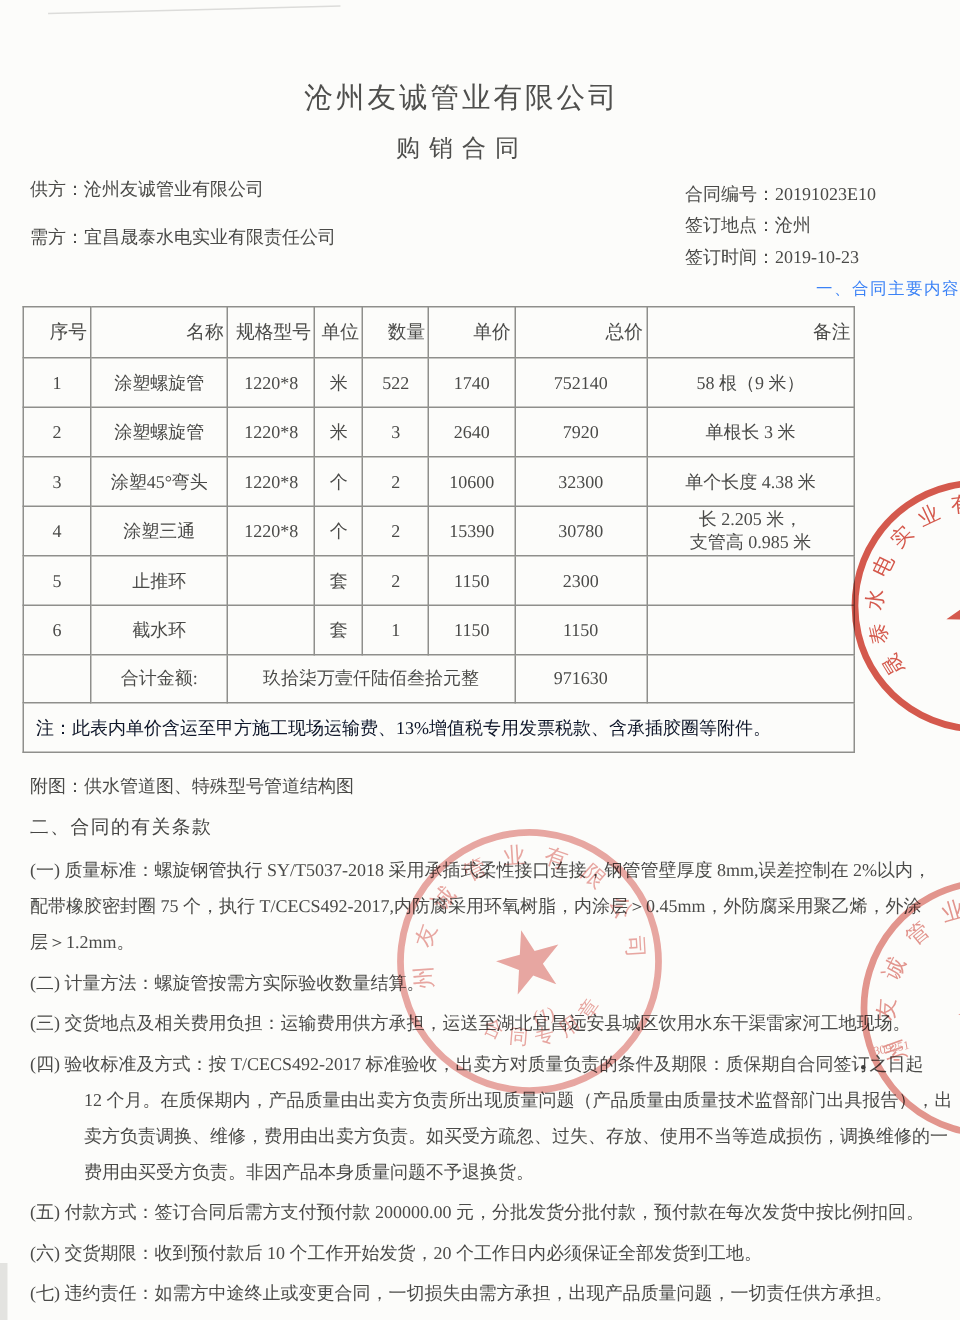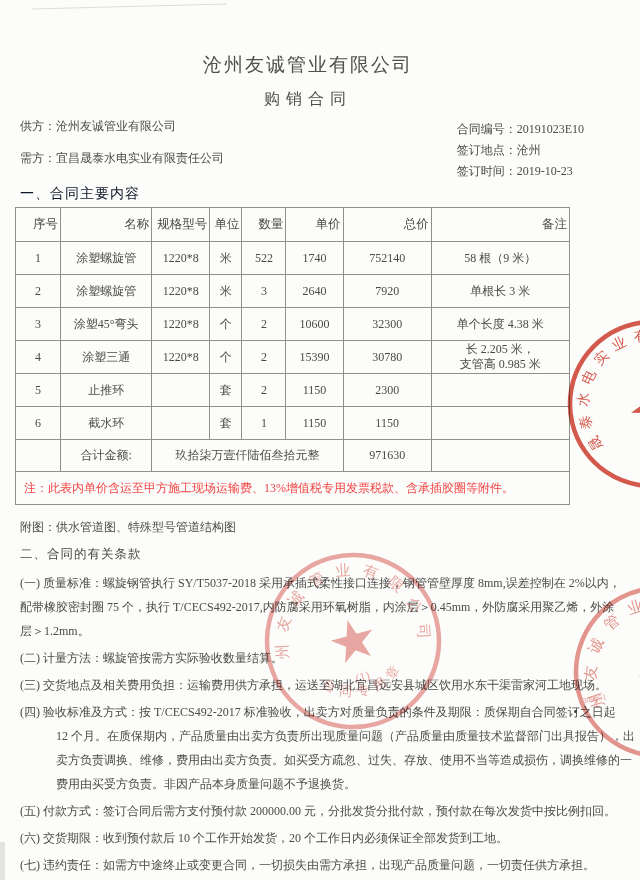--- a/index.html
+++ b/index.html
@@ -14,31 +14,31 @@
   .ink-dot{position:absolute;left:574px;top:710px;width:3px;height:3px;border-radius:50%;background:#3c3c3c;}
 
   .title-company{margin:52px 24px 0 0;text-align:center;font-size:19px;letter-spacing:2px;color:#4f4f4d;}
   .title-doc{margin:11px 24px 0 0;text-align:center;font-size:16px;letter-spacing:6px;color:#4f4f4d;}
 
   .header-info{display:flex;justify-content:space-between;margin:9px 56px 0 20px;font-size:12px;}
   .parties .prow{line-height:15px;}
   .parties .prow + .prow{margin-top:17px;}
   .signing .srow{line-height:21px;white-space:nowrap;}
 
-  .sec-heading{margin:3px 0 0 20px;font-size:14px;color:#0f172a;letter-spacing:1px;}
+  .sec-heading{margin:3px 0 0 20px;font-size:11px;color:#3b82f6;letter-spacing:1px;text-align:right;}
 
   table.items{border-collapse:collapse;margin:4px 0 0 15px;table-layout:fixed;width:555px;font-size:12px;color:#4a4a48;}
   table.items td,table.items th{border:1px solid #8f8f8c;text-align:center;padding:0 2px;font-weight:normal;overflow:hidden;}
   table.items th{height:33px;font-size:12.5px;text-align:right;}
   table.items td{height:32px;}
   td.remark{white-space:pre-line;line-height:15px;}
   tr.total-row td{height:31px;}
   .note-box{
     width:537px;margin-left:15px;border:1px solid #8f8f8c;border-top:none;
-    padding:9px 8px 8px 8px;font-size:12px;line-height:15px;color:#ef4444;
+    padding:9px 8px 8px 8px;font-size:12px;line-height:15px;color:#0f172a;
   }
   .attachment-line{margin:14px 0 0 20px;font-size:12px;}
   .sec2-heading{margin:10px 0 0 20px;font-size:12.5px;color:#454543;letter-spacing:1px;}
 
   .clauses{margin:8px 18px 0 20px;font-size:12px;color:#4a4a48;}
   .clause{margin-top:3px;}
   .clause-line{line-height:24px;white-space:nowrap;}
   .clause-line.cont{padding-left:36px;}
 
   .stamp{position:absolute;mix-blend-mode:multiply;pointer-events:none;}

